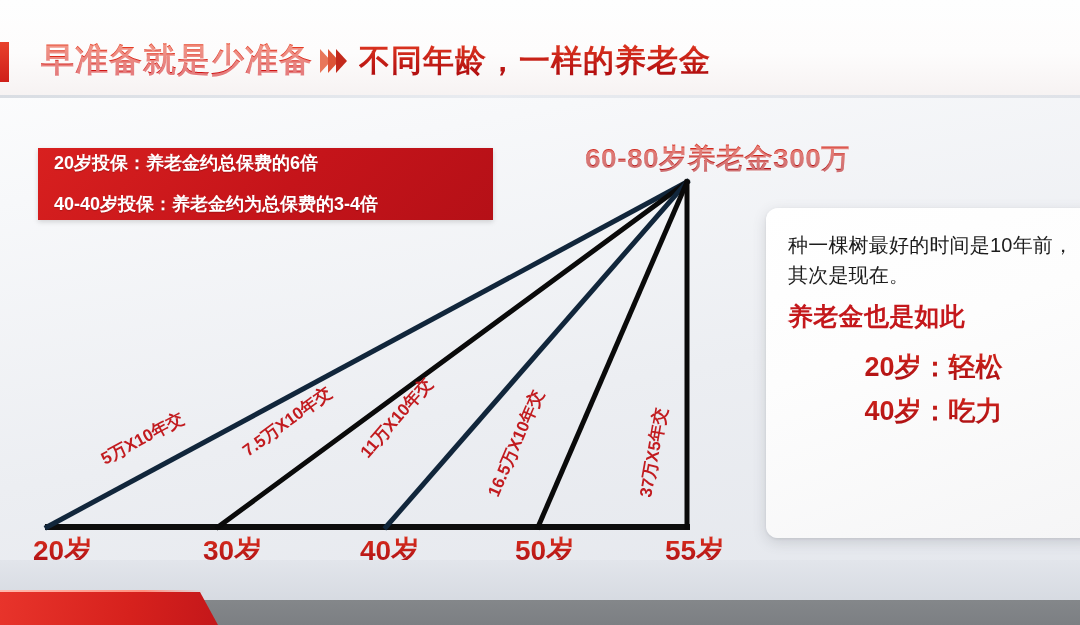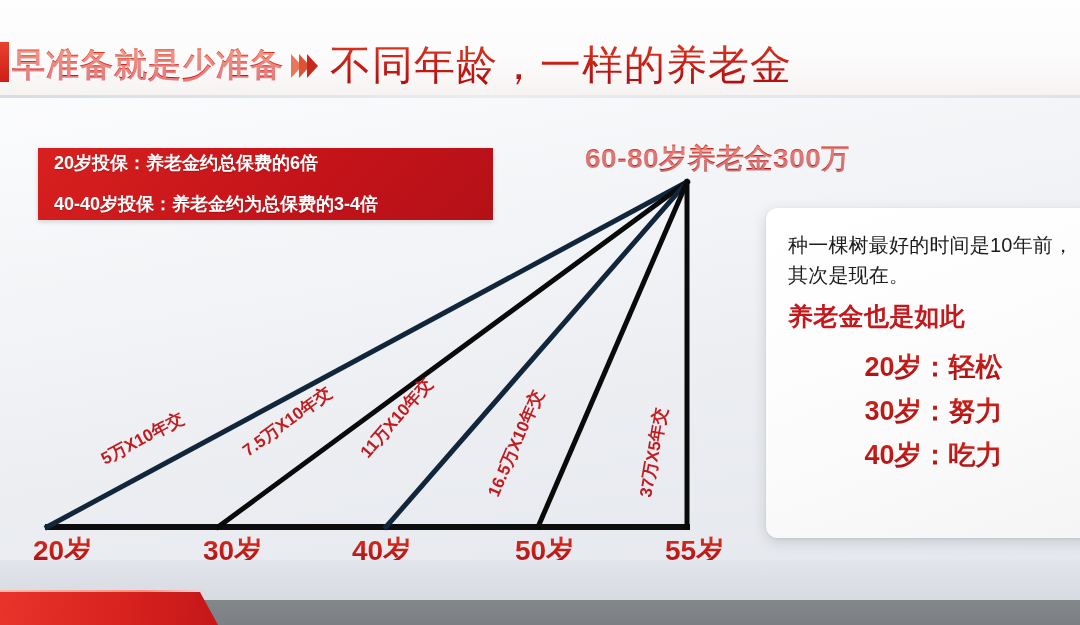--- a/index.html
+++ b/index.html
@@ -25,21 +25,21 @@
     position: absolute; left: 0; top: 95px;
     width: 1080px; height: 3px;
     background: linear-gradient(90deg, #d9dde3 0%, #e8ebf0 45%, #dfe2e8 100%);
   }
   .header-accent {
     position: absolute; left: 0; top: 42px;
     width: 9px; height: 40px;
     background: linear-gradient(180deg, #e8412c 0%, #cf1f19 100%);
   }
   .title-row {
-    position: absolute; left: 12px; top: 38px;
+    position: absolute; left: 41px; top: 38px;
     display: flex; align-items: center; gap: 4px;
     white-space: nowrap;
   }
   .title-a {
     font-size: 33px; font-weight: bold; letter-spacing: 1px;
     color: #d61a1a;
     background: linear-gradient(180deg, #ec4b2a 0%, #cf1213 75%);
     -webkit-background-clip: text; background-clip: text;
     -webkit-text-fill-color: transparent;
     text-shadow: 0 1px 0 rgba(255,255,255,.45);
@@ -49,21 +49,21 @@
     width: 0; height: 0;
     border-top: 12px solid transparent;
     border-bottom: 12px solid transparent;
     border-left: 11px solid #d5452c;
     margin-left: -3px;
   }
   .chev.c1 { border-left-color: #e8775a; }
   .chev.c2 { border-left-color: #dc5336; }
   .chev.c3 { border-left-color: #c32a1c; }
   .title-b {
-    font-size: 41px; font-weight: normal; letter-spacing: 1px;
+    font-size: 31px; font-weight: bold; letter-spacing: 1px;
     color: #c91616;
     background: linear-gradient(180deg, #e23a22 0%, #b30f10 80%);
     -webkit-background-clip: text; background-clip: text;
     -webkit-text-fill-color: transparent;
   }
 
   
   .callout {
     position: absolute; left: 38px; top: 148px;
     width: 455px; height: 72px;
@@ -210,31 +210,30 @@
     <text class="fan-label" transform="translate(105,365) rotate(-28.3)">5万X10年交</text>
     <text class="fan-label" transform="translate(248,357) rotate(-36.2)">7.5万X10年交</text>
     <text class="fan-label" transform="translate(368,359) rotate(-48.9)">11万X10年交</text>
     <text class="fan-label" transform="translate(498,398) rotate(-66.6)">16.5万X10年交</text>
     <text class="fan-label" transform="translate(651,398) rotate(-80)">37万X5年交</text>
   </svg>
 
   <div class="axis-labels">
     <span class="axis-tick" style="left:33px;">20岁</span>
     <span class="axis-tick" style="left:203px;">30岁</span>
-    <span class="axis-tick" style="left:352px;">40岁</span>
+    <span class="axis-tick" style="left:360px;">40岁</span>
     <span class="axis-tick" style="left:515px;">50岁</span>
     <span class="axis-tick" style="left:665px;">55岁</span>
   </div>
 
   <div class="card">
     <div class="card-intro">种一棵树最好的时间是10年前，其次是现在。</div>
     <div class="card-sub">养老金也是如此</div>
     <div class="card-list">
       <div class="card-item">20岁：轻松</div>
-      <div class="card-item">30岁：努力</div>
       <div class="card-item">40岁：吃力</div>
     </div>
   </div>
 
   <div class="bottom-light"></div>
   <div class="bottom-gray"></div>
   <div class="bottom-red-hl"></div>
   <div class="bottom-red"></div>
 
 </div>

